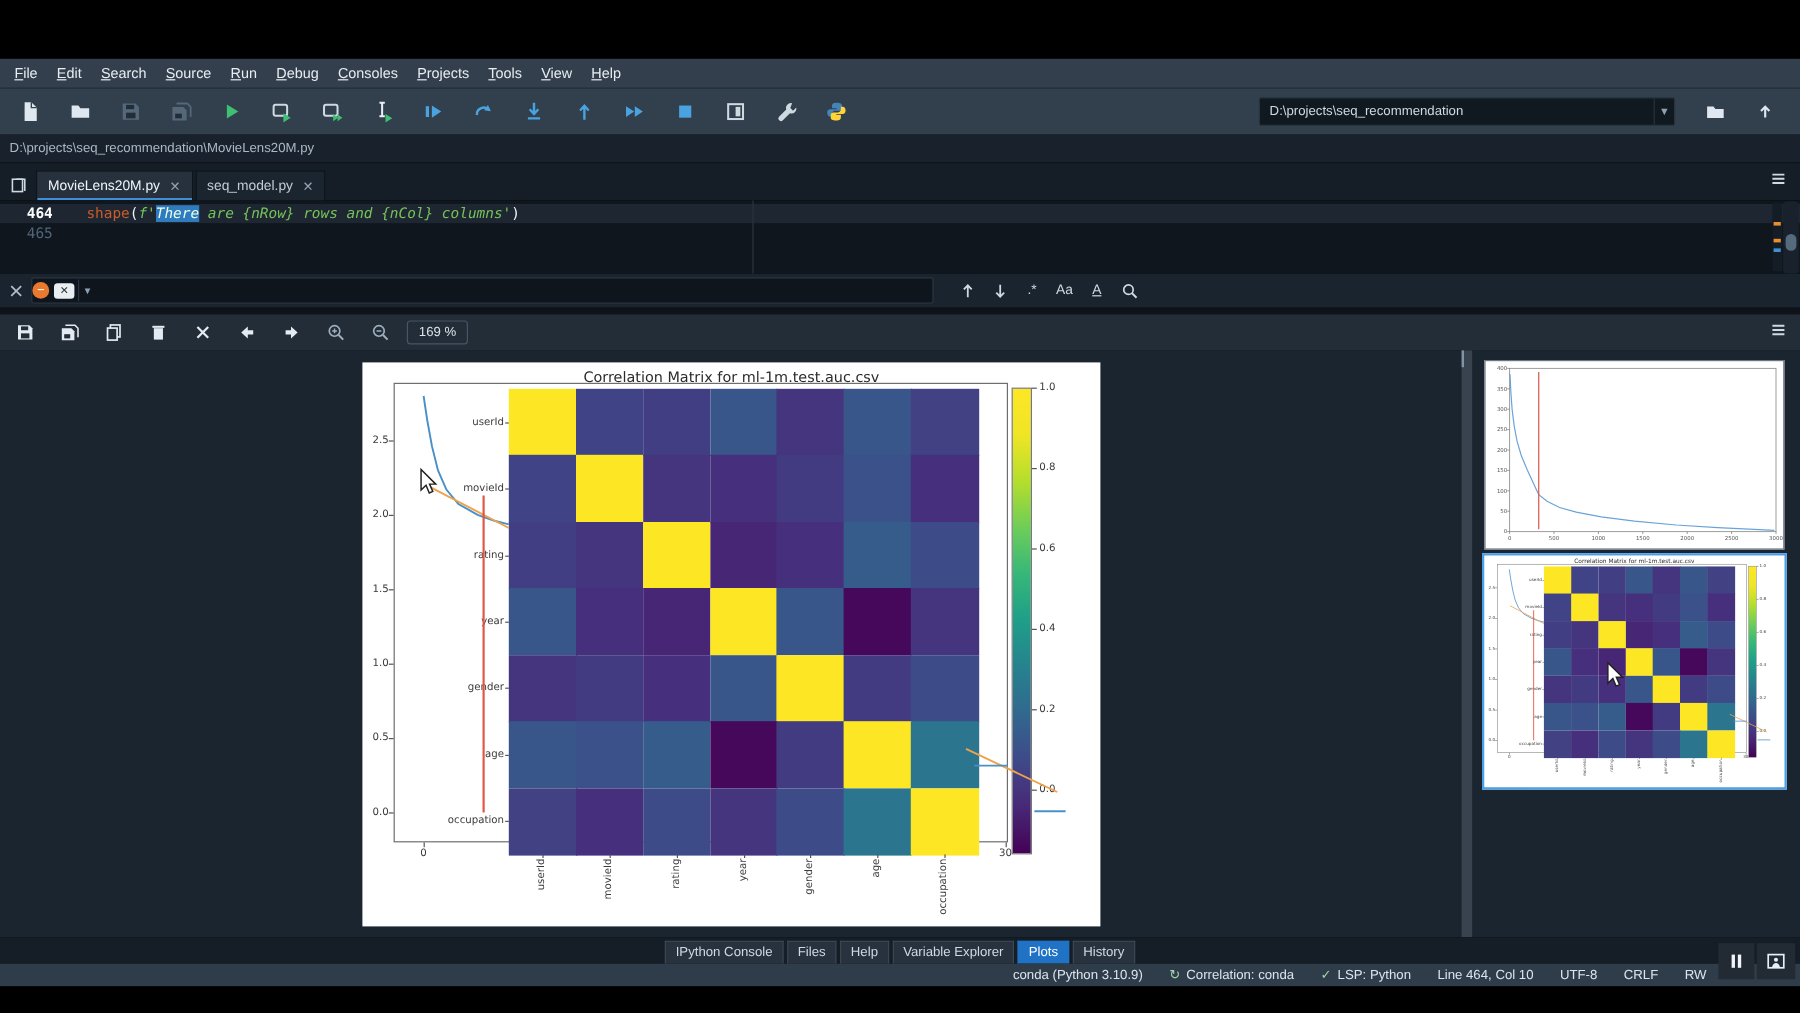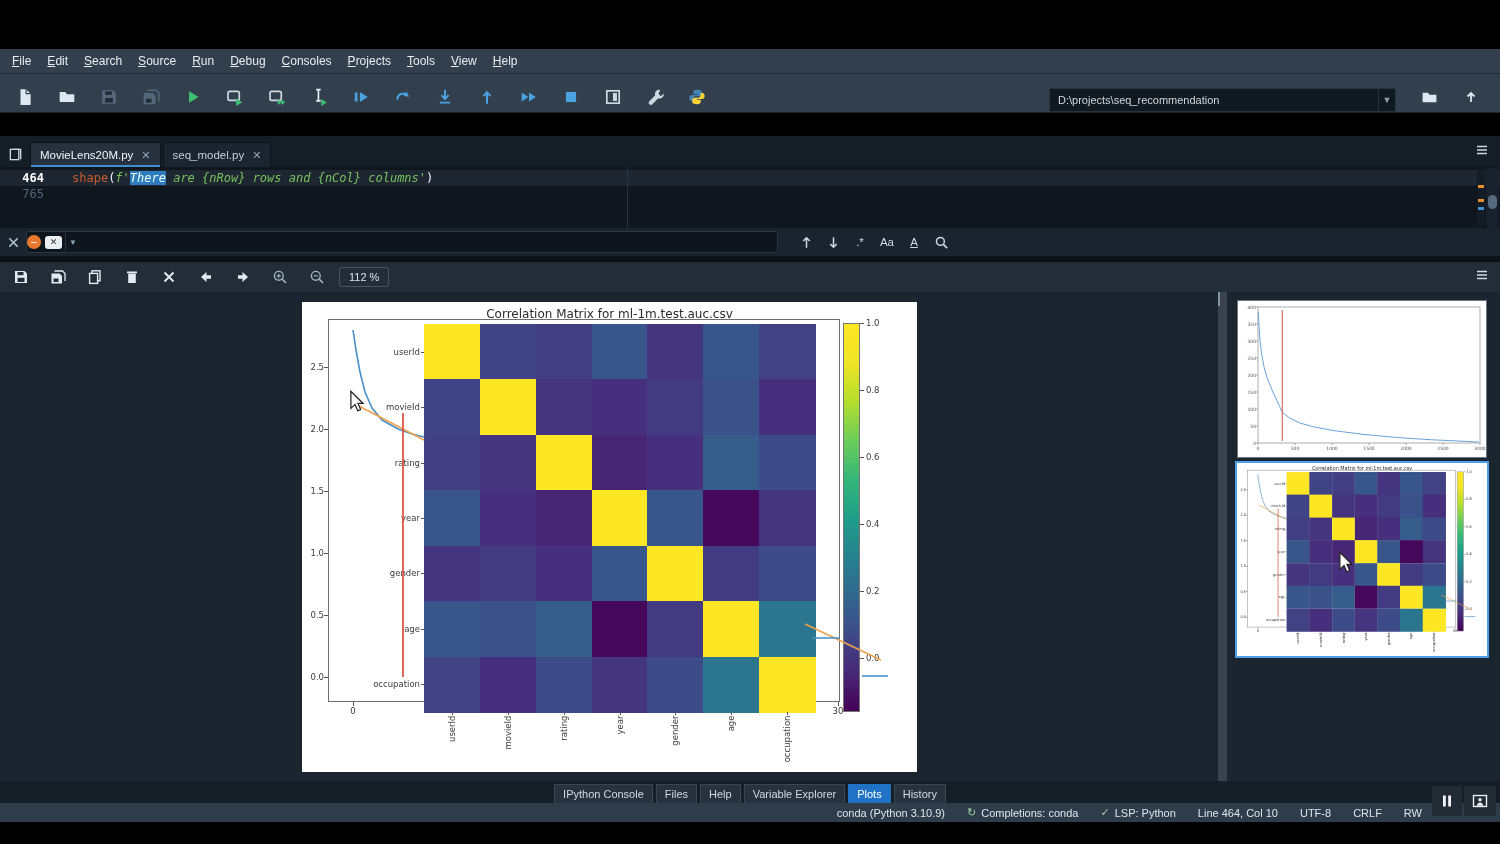--- a/index.html
+++ b/index.html
@@ -7,21 +7,21 @@
   .abs{position:absolute;}
   #stage{position:absolute;left:0;top:0;width:1500px;height:844px;background:#000;}
   
   #titlebar{left:0;top:25px;width:1500px;height:24px;background:#fff;display:flex;align-items:center;color:#1f1f1f;font-size:12px;}
   #titlebar .logo{width:15px;height:15px;margin:0 8px 0 8px;border-radius:3px;background:#c13b2a;display:flex;align-items:center;justify-content:center;}
   #win-controls{margin-left:auto;display:flex;height:100%;}
   .win-btn{width:46px;height:100%;display:flex;align-items:center;justify-content:center;color:#444;}
   #menubar{left:0;top:49px;width:1500px;height:25px;background:#333f4c;display:flex;align-items:center;padding-left:4px;box-sizing:border-box;border-bottom:1px solid #222c36;}
   .menu-item{color:#e6edf3;font-size:12px;padding:3px 8px;}
   .menu-item u{text-decoration:underline;}
-  #toolbar{left:0;top:74px;width:1500px;height:38px;background:#323f4c;display:flex;align-items:flex-end;border-bottom:1px solid #1b242e;}
+  #toolbar{left:0;top:74px;width:1500px;height:38px;background:#323f4c;display:flex;align-items:center;border-bottom:1px solid #1b242e;}
   .tb-btn{width:42px;height:30px;display:flex;align-items:center;justify-content:center;}
   #workdir{margin-left:auto;width:345px;height:22px;background:#101820;border:1px solid #29squ;border:1px solid #29343f;display:flex;align-items:center;color:#cfd9e2;font-size:11px;border-radius:2px;}
   #workdir .txt{padding:0 8px;flex:1;white-space:nowrap;overflow:hidden;}
   #workdir .drop{width:16px;height:100%;border-left:1px solid #29343f;display:flex;align-items:center;justify-content:center;color:#8fa1b1;font-size:9px;}
   #pathbar{left:0;top:112px;width:1500px;height:24px;background:#19222c;color:#aab8c5;font-size:11px;display:flex;align-items:center;padding-left:8px;box-sizing:border-box;border-bottom:1px solid #0d141b;}
   
   #tabbar{left:0;top:136px;width:1500px;height:31px;background:#151e27;display:flex;align-items:flex-end;}
   .etab{height:24px;display:flex;align-items:center;padding:0 9px;font-size:11.5px;color:#c3cdd7;background:#1b2530;border:1px solid #0d141b;border-bottom:none;margin-right:2px;}
   .etab.active{background:#26313d;color:#f0f5fa;box-shadow:inset 0 -2px 0 #3f8fd4;}
   .etab .x{margin-left:8px;color:#93a3b2;font-size:11px;}
@@ -205,20 +205,23 @@
           <path d="M1.5 3.5h5l1.5 2h6.5v7h-13z" fill="#dfe8f0"></path>
         </svg>
       </span>
     <span class="tb-btn" style="margin-right:8px;">
         <svg width="16" height="16" viewBox="0 0 16 16">
           <path d="M8 13V4M4.5 7.5L8 4l3.5 3.5" stroke="#dfe8f0" stroke-width="1.8" fill="none"></path>
         </svg>
       </span>
   </div>
 
+  <div class="abs" id="pathbar">
+      <span>D:\projects\seq_recommendation\MovieLens20M.py</span>
+    </div>
 
   <div class="abs" id="tabbar">
     <span style="width:30px;display:flex;justify-content:center;align-items:center;height:26px;">
         <svg width="15" height="15" viewBox="0 0 16 16">
           <rect x="2.5" y="2.5" width="9" height="11" fill="none" stroke="#cfd9e2" stroke-width="1.4"></rect>
           <path d="M6 2.5h7.5V13" fill="none" stroke="#cfd9e2" stroke-width="1.4"></path>
         </svg>
       </span>
     <div id="etabs" style="display:flex;align-items:flex-end;">
         <div class="etab active">
@@ -235,21 +238,21 @@
         </svg></span>
   </div>
 
   <div class="abs" id="editor">
       <div id="code-lines" style="padding-top: 3px;">
         <div class="code-line current">
           <div class="gutter">464</div>
           <div class="code-text"><span class="tok builtin">shape</span><span class="tok plain">(</span><span class="tok str">f'</span><span class="tok str selword">There</span><span class="tok str"> are {nRow} rows and {nCol} columns'</span><span class="tok plain">)</span></div>
         </div>
         <div class="code-line">
-          <div class="gutter">765</div>
+          <div class="gutter">465</div>
           <div class="code-text"></div>
         </div>
       </div>
     </div>
   <div class="abs" id="edge-line"></div>
   <div class="abs" id="marker-strip">
     <div class="abs" style="left:1px;top:16px;width:6px;height:3px;background:#e8902e;position:absolute;"></div>
     <div class="abs" style="left:1px;top:30px;width:6px;height:3px;background:#e8902e;position:absolute;"></div>
     <div class="abs" style="left:1px;top:38px;width:6px;height:3px;background:#3f8fd4;position:absolute;"></div>
   </div>
@@ -341,21 +344,21 @@
           </svg>
         </span>
         <span class="pt-btn">
           <svg width="16" height="16" viewBox="0 0 16 16">
             <circle cx="6.8" cy="6.8" r="4.4" fill="none" stroke="#9fb0bf" stroke-width="1.4"></circle>
             <path d="M10.2 10.2L14 14" stroke="#9fb0bf" stroke-width="1.7"></path>
             <path d="M4.8 6.8h4" stroke="#9fb0bf" stroke-width="1.2"></path>
           </svg>
         </span>
       </div>
-    <span id="zoom-box">112 %</span>
+    <span id="zoom-box">169 %</span>
     <span style="margin-left:auto;margin-right:10px;"><svg width="16" height="16" viewBox="0 0 16 16">
           <path d="M3 4.5h10M3 8h10M3 11.5h10" stroke="#cfd9e2" stroke-width="1.6"></path>
         </svg></span>
   </div>
 
   <div class="abs" id="plots-pane">
     <div class="abs fig" id="fig-main">
         <div style="left: 0px; top: 5px; width: 615px; text-align: center; font-size: 12px; color: rgb(43, 43, 43);">Correlation Matrix for ml-1m.test.auc.csv</div>
         <div style="left: 26px; top: 17px; width: 512px; height: 383px; border: 1px solid rgb(110, 110, 110); box-sizing: border-box;"></div>
         <div style="left: 0px; top: 60px; width: 22px; text-align: right; font-size: 8.5px; color: rgb(59, 59, 59);">2.5</div>
@@ -648,21 +651,21 @@
       <span class="btab">Variable Explorer</span>
       <span class="btab active">Plots</span>
       <span class="btab">History</span>
     </div>
   <div class="abs" id="statusbar">
       <span class="st-item">
         <span>conda (Python 3.10.9)</span>
       </span>
       <span class="st-item">
         <span style="color: rgb(159, 212, 168);">↻</span>
-        <span>Completions: conda</span>
+        <span>Correlation: conda</span>
       </span>
       <span class="st-item">
         <span style="color: rgb(159, 212, 168);">✓</span>
         <span>LSP: Python</span>
       </span>
       <span class="st-item">
         <span>Line 464, Col 10</span>
       </span>
       <span class="st-item">
         <span>UTF-8</span>

